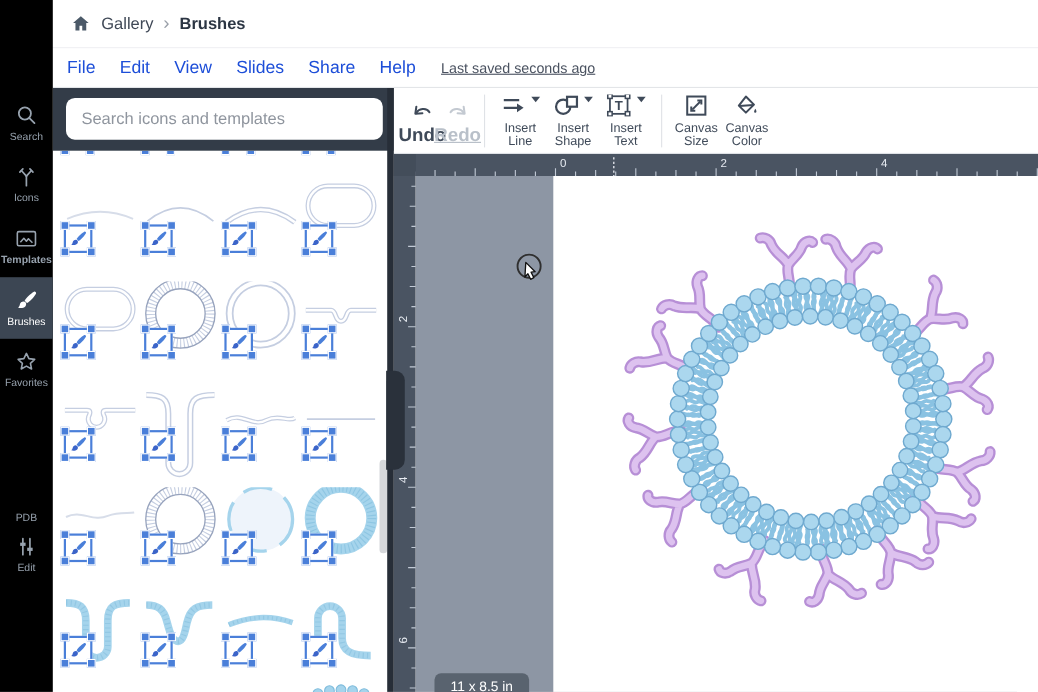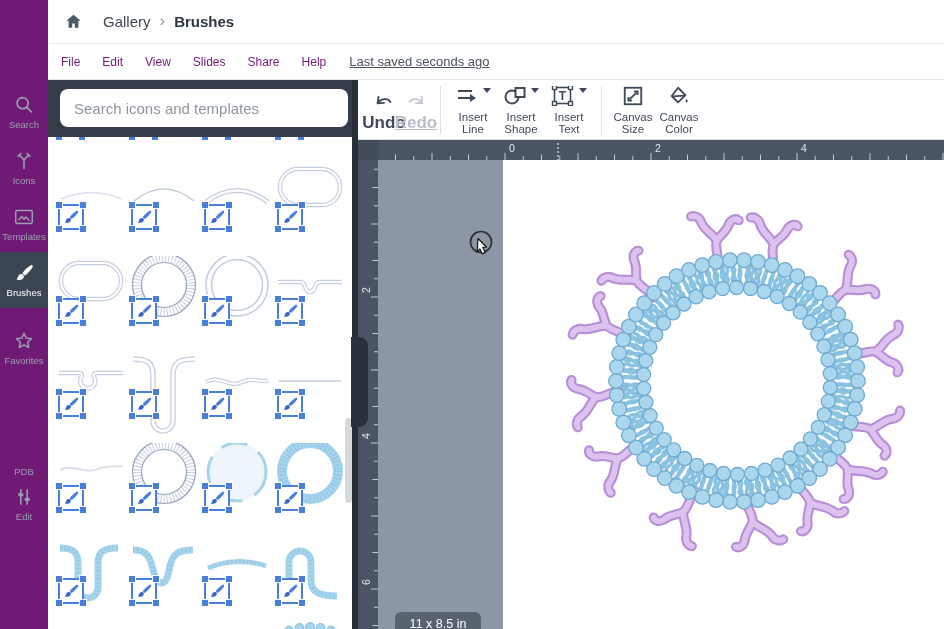--- a/index.html
+++ b/index.html
@@ -3,32 +3,32 @@
 <meta charset="utf-8">
 <style>
   * { margin:0; padding:0; box-sizing:border-box; }
   html,body { width:944px; height:629px; overflow:hidden; }
   body { font-family:"Liberation Sans","DejaVu Sans",sans-serif; background:#fff; }
   #app { position:relative; width:944px; height:629px; overflow:hidden; background:#fff; }
 
   
   #topbar { position:absolute; left:0; top:0; width:944px; height:44px; background:#fff;
             border-bottom:1px solid #ececef; display:flex; align-items:center; padding-left:16px; z-index:30; }
-  #topbar .crumb-parent { font-size:15px; color:#3f4856; margin-left:20px; }
+  #topbar .crumb-parent { font-size:15px; color:#3f4856; margin-left:9px; }
   #topbar .crumb-sep { font-size:17px; color:#9aa0a9; margin:0 9px; position:relative; top:-1px; }
   #topbar .crumb-current { font-size:15px; font-weight:700; color:#2b3543; }
 
   
   #menubar { position:absolute; left:0; top:44px; width:944px; height:36px; background:#fff;
              border-bottom:1px solid #e3e5e8; display:flex; align-items:center; padding-left:4px; z-index:30; }
-  .menu-item { font-size:12px; color:#701a75; padding:0 11px; cursor:default; }
+  .menu-item { font-size:16px; color:#1d4ed8; padding:0 11px; cursor:default; }
   .menu-status { font-size:13px; color:#4a5260; margin-left:12px; text-decoration:underline; }
 
   
-  #sidebar { position:absolute; left:0; top:0; width:48px; height:629px; background:#701a75; z-index:40;padding-left:48px; }
+  #sidebar { position:absolute; left:0; top:0; width:48px; height:629px; background:#000000; z-index:40;padding-left:48px; }
   .side-item { position:absolute; left:0; width:48px; height:56px; display:flex; flex-direction:column;
                align-items:center; justify-content:center; color:#97a2ae; }
   .side-item.active { background:#3c4653; color:#ffffff; }
   .side-item svg { display:block; }
   .side-label { font-size:9.5px; margin-top:3px; }
 
   
   #panel-header { position:absolute; left:48px; top:80px; width:310px; height:57px; background:#333c48; z-index:20; }
   #search-box { position:absolute; left:12px; top:9px; width:288px; height:38px; background:#fff; border:none;
                 border-radius:8px; font-size:15px; color:#333; padding:0 14px; outline:none;
@@ -113,35 +113,35 @@
           <g fill="none" stroke="currentColor" stroke-width="1.7" stroke-linecap="round">
             <path d="M12,20.5 V11"></path>
             <path d="M12,11 L7,5.5"></path>
             <path d="M12,11 L17,5.5"></path>
             <path d="M5.5,7 L8.5,3.8"></path>
             <path d="M15.5,3.8 L18.5,7"></path>
           </g>
         </svg>
         <div class="side-label">Icons</div>
       </div>
-      <div class="side-item" style="top: 196px;">
+      <div class="side-item" style="top: 196px; font-weight: bold;">
         <svg width="22" height="22" viewBox="0 0 24 24">
           <rect x="3" y="5" width="18" height="14" rx="1.5" fill="none" stroke="currentColor" stroke-width="1.6"></rect>
           <path d="M6,15.5 l3.5,-4 2.5,3 2,-2.5 4,4" fill="none" stroke="currentColor" stroke-width="1.5" stroke-linejoin="round"></path>
         </svg>
         <div class="side-label">Templates</div>
       </div>
       <div class="side-item active" style="top: 252px;">
         <svg width="22" height="22" viewBox="0 0 24 24">
           <path d="M19.5,3.5 C16,5.5 11.5,9.8 10.2,12.4 l2.4,2.4 C15.2,13.5 19.5,9 21.5,5.5 C22,4.3 20.7,3 19.5,3.5 Z" fill="currentColor"></path>
           <path d="M9.6,13.2 c-2,-0.2 -3.8,1 -4.1,3 -0.2,1.3 -0.8,2.2 -1.8,3 2.2,1 5.6,0.6 7.2,-1.1 1.2,-1.3 1.2,-3.2 0,-4.3 Z" fill="currentColor"></path>
         </svg>
         <div class="side-label">Brushes</div>
       </div>
-      <div class="side-item" style="top: 320px;">
+      <div class="side-item" style="top: 308px;">
         <svg width="22" height="22" viewBox="0 0 24 24">
           <path d="M12,3.6 l2.5,5.2 5.7,0.7 -4.2,3.9 1.1,5.6 -5.1,-2.8 -5.1,2.8 1.1,-5.6 -4.2,-3.9 5.7,-0.7 Z" fill="none" stroke="currentColor" stroke-width="1.6" stroke-linejoin="round"></path>
         </svg>
         <div class="side-label">Favorites</div>
       </div>
       <div class="side-item" style="top: 420px; gap: 44px;">
         <svg width="22" height="22" viewBox="0 0 24 24">
           <g fill="none" stroke="currentColor" stroke-width="1.6">
             <circle cx="7" cy="6.5" r="2.4"></circle>
             <circle cx="7" cy="17.5" r="2.4"></circle>

